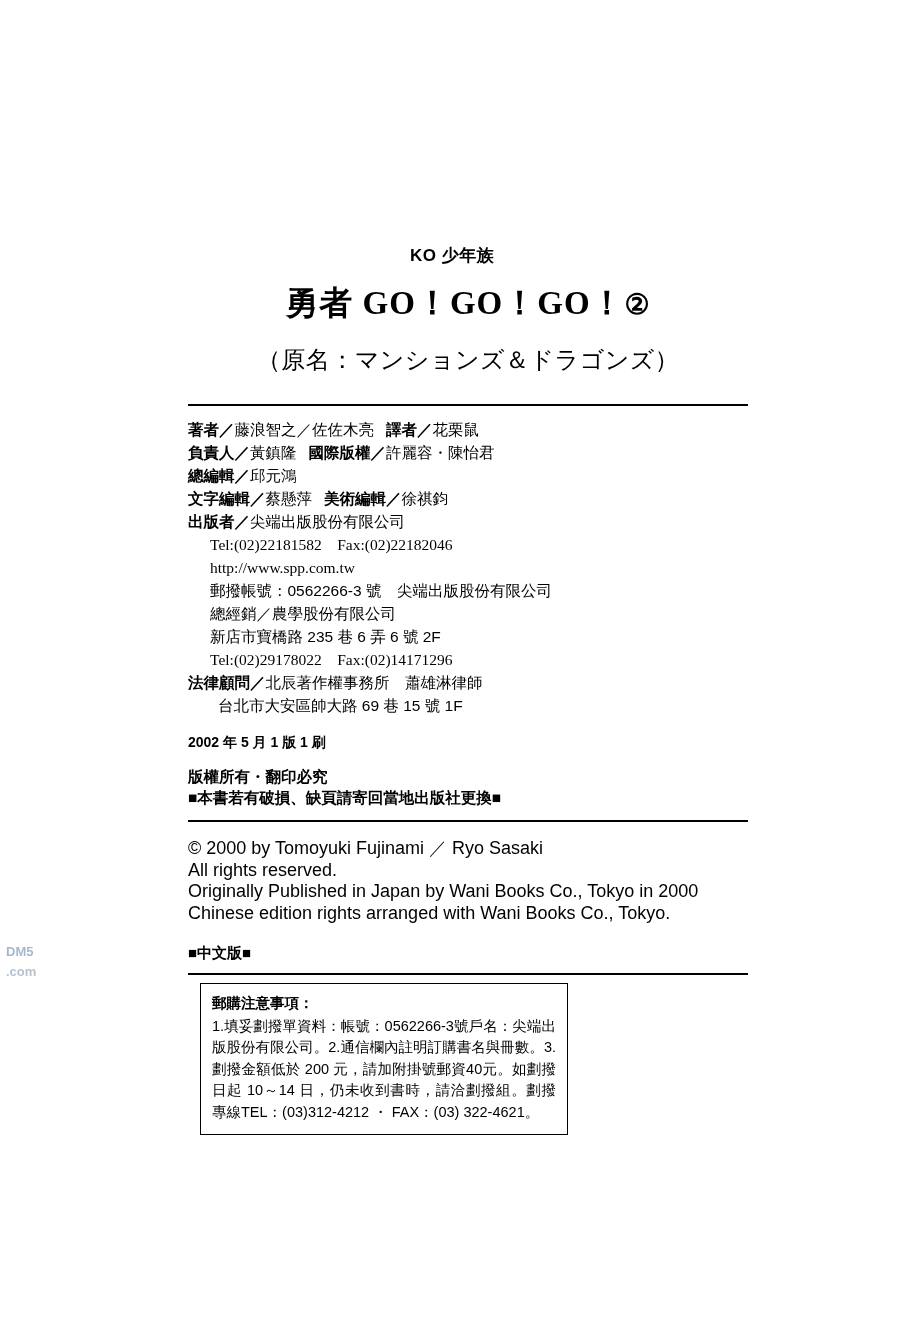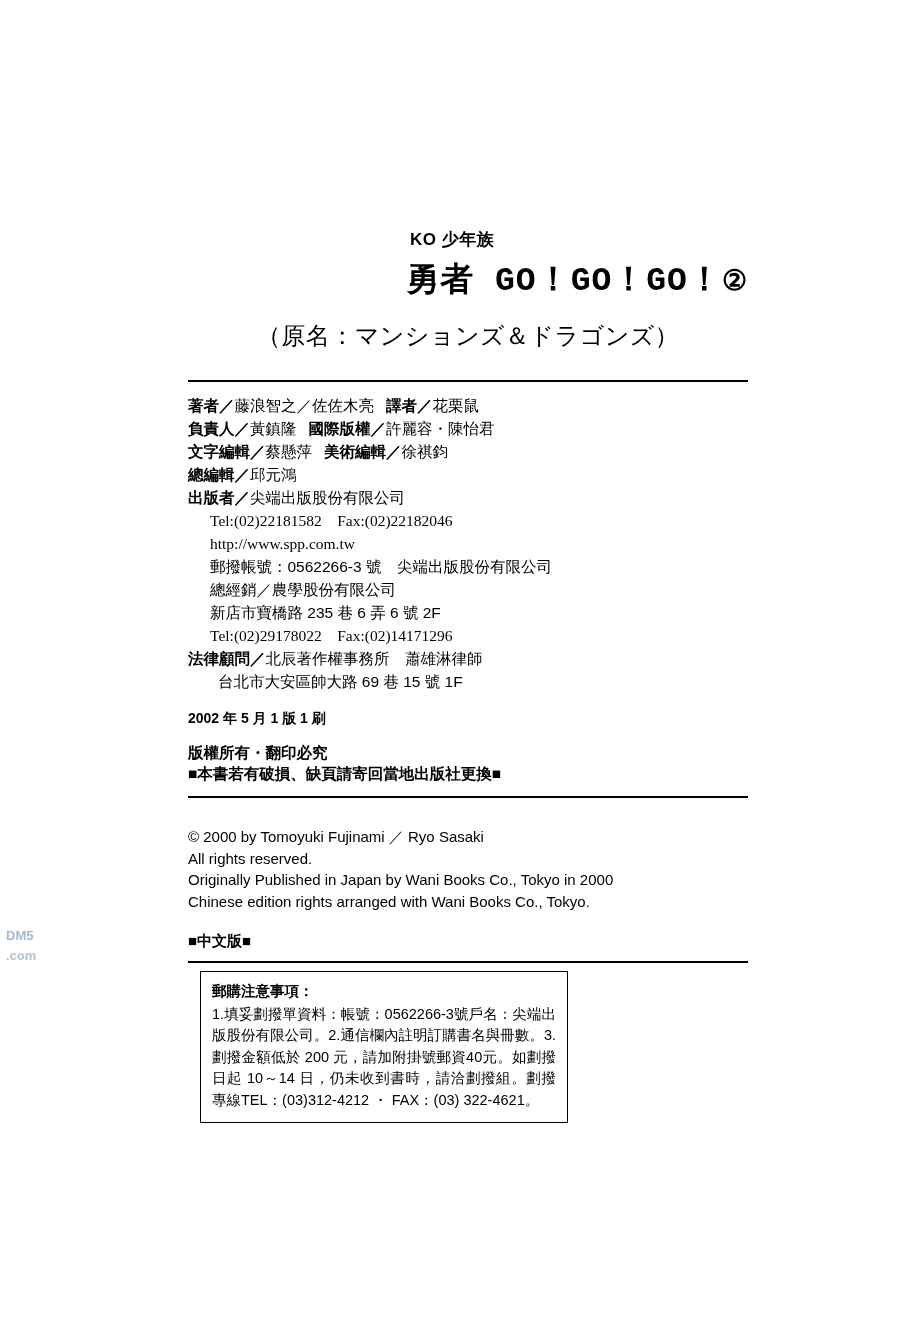--- a/index.html
+++ b/index.html
@@ -10,21 +10,21 @@
   body {
     width: 900px;
     height: 1325px;
     position: relative;
     font-family: "Liberation Sans", sans-serif;
     color: #000000;
     overflow: hidden;
   }
   .page {
     position: absolute;
-    left: 0; top: 0;
+    left: 0; top: 16px;
     width: 900px;
     height: 986px;
     background: #ffffff;
   }
   .content {
     position: absolute;
     left: 188px;
     top: 0;
     width: 560px;
   }
@@ -32,25 +32,25 @@
   
   .series-label {
     font-family: "Liberation Sans", sans-serif;
     font-size: 17px;
     font-weight: bold;
     letter-spacing: 0.5px;
     margin-top: 228px;
     margin-left: 222px;
   }
   .main-title {
-    font-family: Liberation Mono, monospace;
+    font-family: Liberation Serif, serif;
     font-size: 33px;
     font-weight: bold;
-    text-align: right;
-    margin-top: 6px;
+    text-align: center;
+    margin-top: 14px;
     letter-spacing: 1px;
     white-space: nowrap;
   }
   .main-title .circled {
     font-size: 28px;
   }
   .orig-title {
     font-family: "Liberation Sans", sans-serif;
     font-size: 24px;
     text-align: center;
@@ -94,22 +94,22 @@
   }
   .copyright-cn {
     margin-top: 14px;
     font-size: 15.5px;
     font-weight: bold;
     line-height: 21px;
   }
 
   
   .english {
-    margin-top: 28px;
-    font-size: 15px;
+    margin-top: 16px;
+    font-size: 18px;
     line-height: 21.5px;
     font-family: "Liberation Sans", sans-serif;
   }
 
   .cn-edition {
     margin-top: 20px;
     font-size: 15px;
     font-weight: bold;
   }
 
@@ -167,24 +167,24 @@
     <hr class="rule rule-top">
 
     <div class="credits">
       <div class="credit-line">
         <b>著者／</b><span>藤浪智之／佐佐木亮</span><span class="gap"></span><b>譯者／</b><span>花栗鼠</span>
       </div>
       <div class="credit-line">
         <b>負責人／</b><span>黃鎮隆</span><span class="gap"></span><b>國際版權／</b><span>許麗容・陳怡君</span>
       </div>
       <div class="credit-line">
+        <b>總編輯／</b><span>邱元鴻</span>
+      </div>
+      <div class="credit-line">
         <b>文字編輯／</b><span>蔡懸萍</span><span class="gap"></span><b>美術編輯／</b><span>徐祺鈞</span>
-      </div>
-      <div class="credit-line">
-        <b>總編輯／</b><span>邱元鴻</span>
       </div>
       <div class="credit-line">
         <b>出版者／</b><span>尖端出版股份有限公司</span>
       </div>
 
       <div class="credit-line indent-1 latin">Tel:(02)22181582　Fax:(02)22182046</div>
       <div class="credit-line indent-1 latin">http://www.spp.com.tw</div>
       <div class="credit-line indent-1">郵撥帳號：0562266-3 號　尖端出版股份有限公司</div>
       <div class="credit-line indent-1">總經銷／農學股份有限公司</div>
       <div class="credit-line indent-1">新店市寶橋路 235 巷 6 弄 6 號 2F</div>

